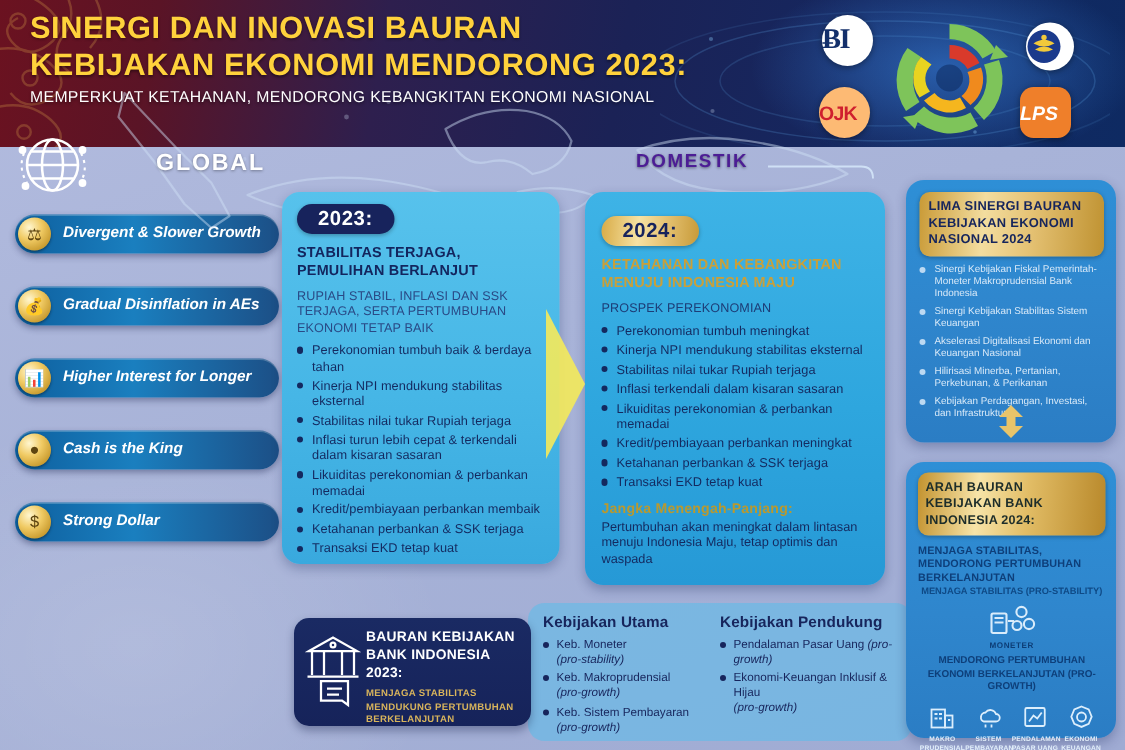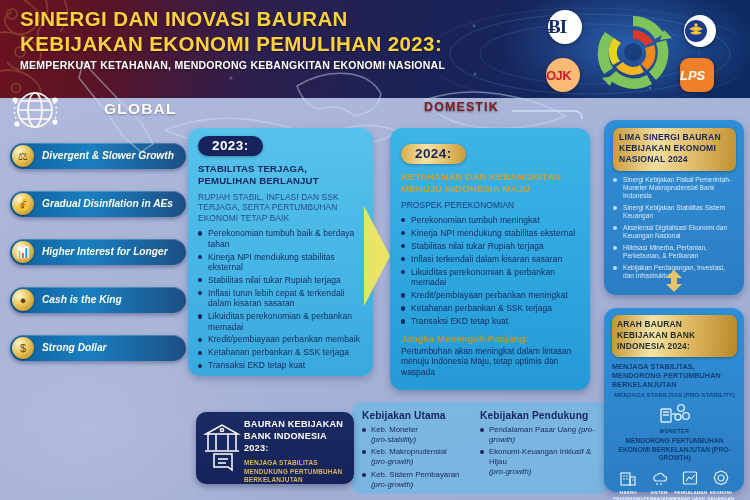--- a/index.html
+++ b/index.html
@@ -37,21 +37,21 @@
   }
 
   
   .title-wrap { position:absolute; left:20px; top:6px; z-index:8; }
   .title-l1, .title-l2 {
     font-size:20.5px; font-weight:bold; color:#ffd23c; letter-spacing:.4px;
     line-height:1.23; text-shadow:0 1px 2px rgba(0,0,0,.45);
     white-space:nowrap;
   }
   .title-sub {
-    font-size:10.5px; font-weight:bold; color:#ffffff; letter-spacing:.25px;
+    font-size:10.5px; font-weight:normal; color:#ffffff; letter-spacing:.25px;
     margin-top:3px; white-space:nowrap; text-shadow:0 1px 2px rgba(0,0,0,.4);
   }
 
   
   .map-svg { position:absolute; left:45px; top:52px; width:560px; height:115px; opacity:.55; z-index:2; }
 
   
   .logos { position:absolute; right:4px; top:2px; width:218px; height:96px; z-index:9; }
   .logo-badge {
     position:absolute; border-radius:50%; background:#ffffff;
@@ -89,21 +89,21 @@
     position:absolute; left:2px; top:2px; width:22px; height:22px; border-radius:50%;
     background:radial-gradient(circle at 34% 30%, #fff6cf 0%, #f0ca63 40%, #c89a2e 78%, #8e6a18 100%);
     box-shadow:0 1px 2px rgba(0,0,0,.4);
     display:flex; align-items:center; justify-content:center;
     font-size:11px; color:#5d4410;
   }
 
   
   .domestik {
     position:absolute; left:424px; top:100px; z-index:7;
-    font-size:12.5px; font-weight:bold; color:#7f1d1d; letter-spacing:1.1px;
+    font-size:12.5px; font-weight:bold; color:#4c1d95; letter-spacing:1.1px;
     text-shadow:0 1px 2px rgba(0,0,0,.45);
   }
   .dom-line { position:absolute; left:512px; top:107px; width:74px; height:14px; z-index:7; }
 
   
   .panel-2023 {
     position:absolute; left:188px; top:128px; width:185px; height:248px;
     border-radius:12px;
     background:linear-gradient(180deg,#57c2ec 0%,#46b6e6 55%,#39a9de 100%);
     box-shadow:0 3px 7px rgba(25,40,90,.28);
@@ -298,21 +298,21 @@
         <circle cx="214" cy="16" r="1.4"></circle>
       <circle cx="340" cy="12" r="1.5"></circle>
         <circle cx="430" cy="22" r="1.4"></circle>
       <circle cx="470" cy="90" r="1.4"></circle>
         <circle cx="118" cy="54" r="1.3"></circle>
     </g>
   </svg>
 
   <div class="title-wrap">
     <div class="title-l1">SINERGI DAN INOVASI BAURAN</div>
-    <div class="title-l2">KEBIJAKAN EKONOMI PEMULIHAN 2023:</div>
+    <div class="title-l2">KEBIJAKAN EKONOMI MENDORONG 2023:</div>
     <div class="title-sub">MEMPERKUAT KETAHANAN, MENDORONG KEBANGKITAN EKONOMI NASIONAL</div>
   </div>
 
   <div class="logos">
     <div class="logo-badge lg-bi">
       <span class="gl">ɃI</span>
     </div>
     <div class="logo-badge lg-kem">
       <svg width="24" height="24" viewBox="0 0 24 24">
         <circle cx="12" cy="12" r="11" fill="#1b3a8c"></circle>

